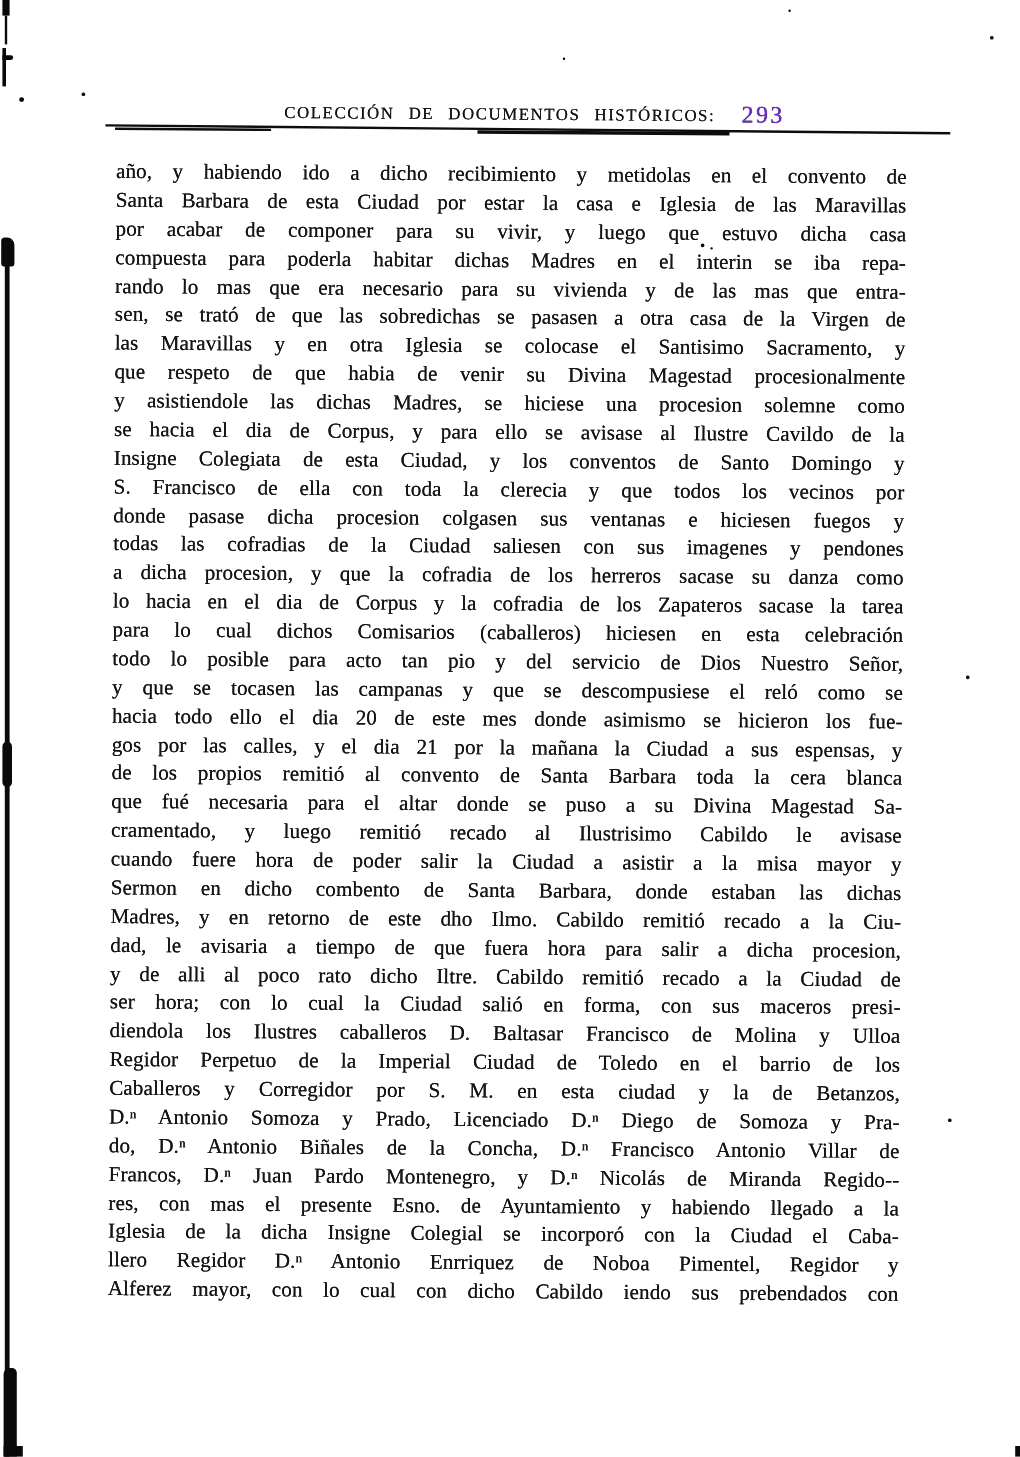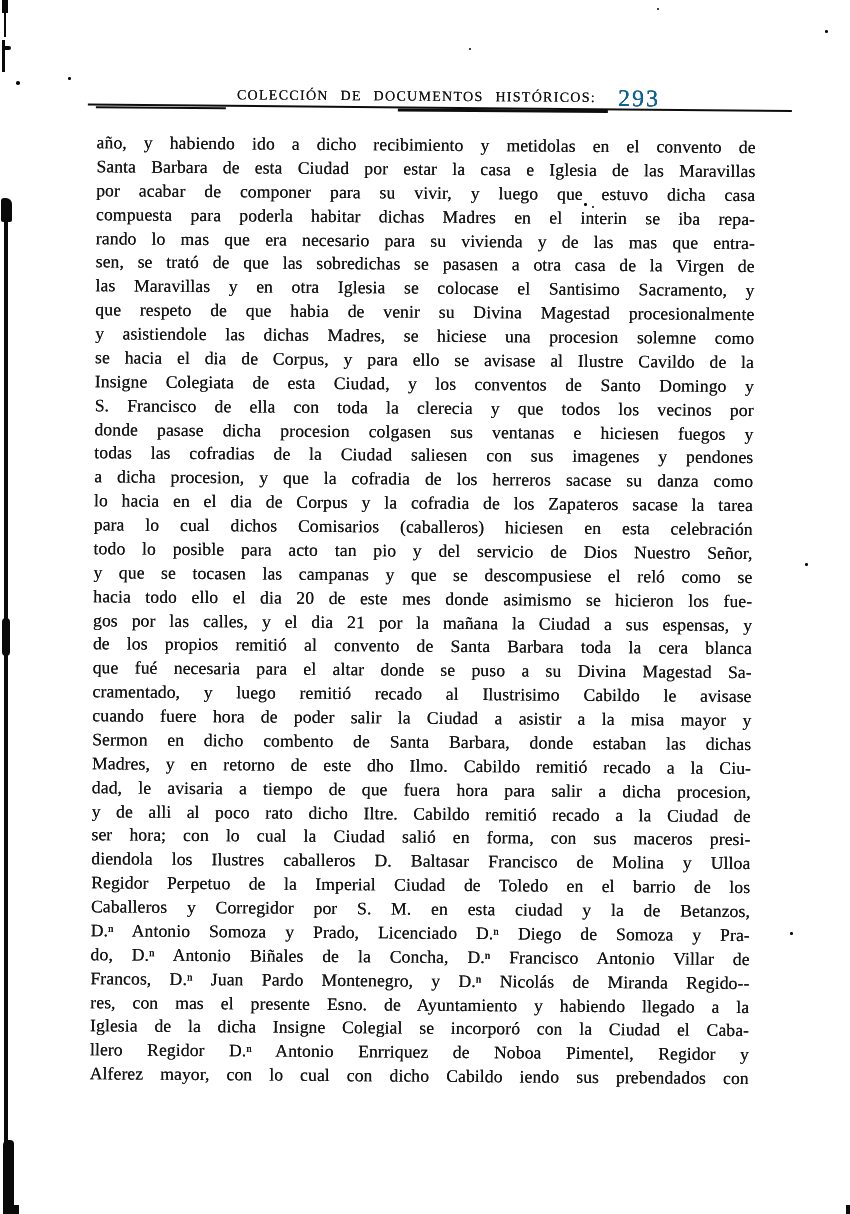--- a/index.html
+++ b/index.html
@@ -27,23 +27,23 @@
     position: absolute; left: 237px; top: 86px;
     font-size: 14px;
     letter-spacing: 1.3px;
     word-spacing: 7px;
     white-space: nowrap;
     color: #141414;
     text-shadow: 0 0 0.5px #141414;
   }
   .page-number {
     position: absolute; left: 618px; top: 81px;
-    font-size: 24px;
+    font-size: 20px;
     letter-spacing: 2px;
-    color: #0369a1;
+    color: #6d28d9;
     text-shadow: 0 0 0.6px #121212;
   }
   .rule-main {
     position: absolute; left: 88px; top: 104px;
     width: 704px; height: 2px;
     background: #0d0d0d;
     transform: rotate(0.12deg);
   }
   .rule-thick-1 {
     position: absolute; left: 96px; top: 106px;

